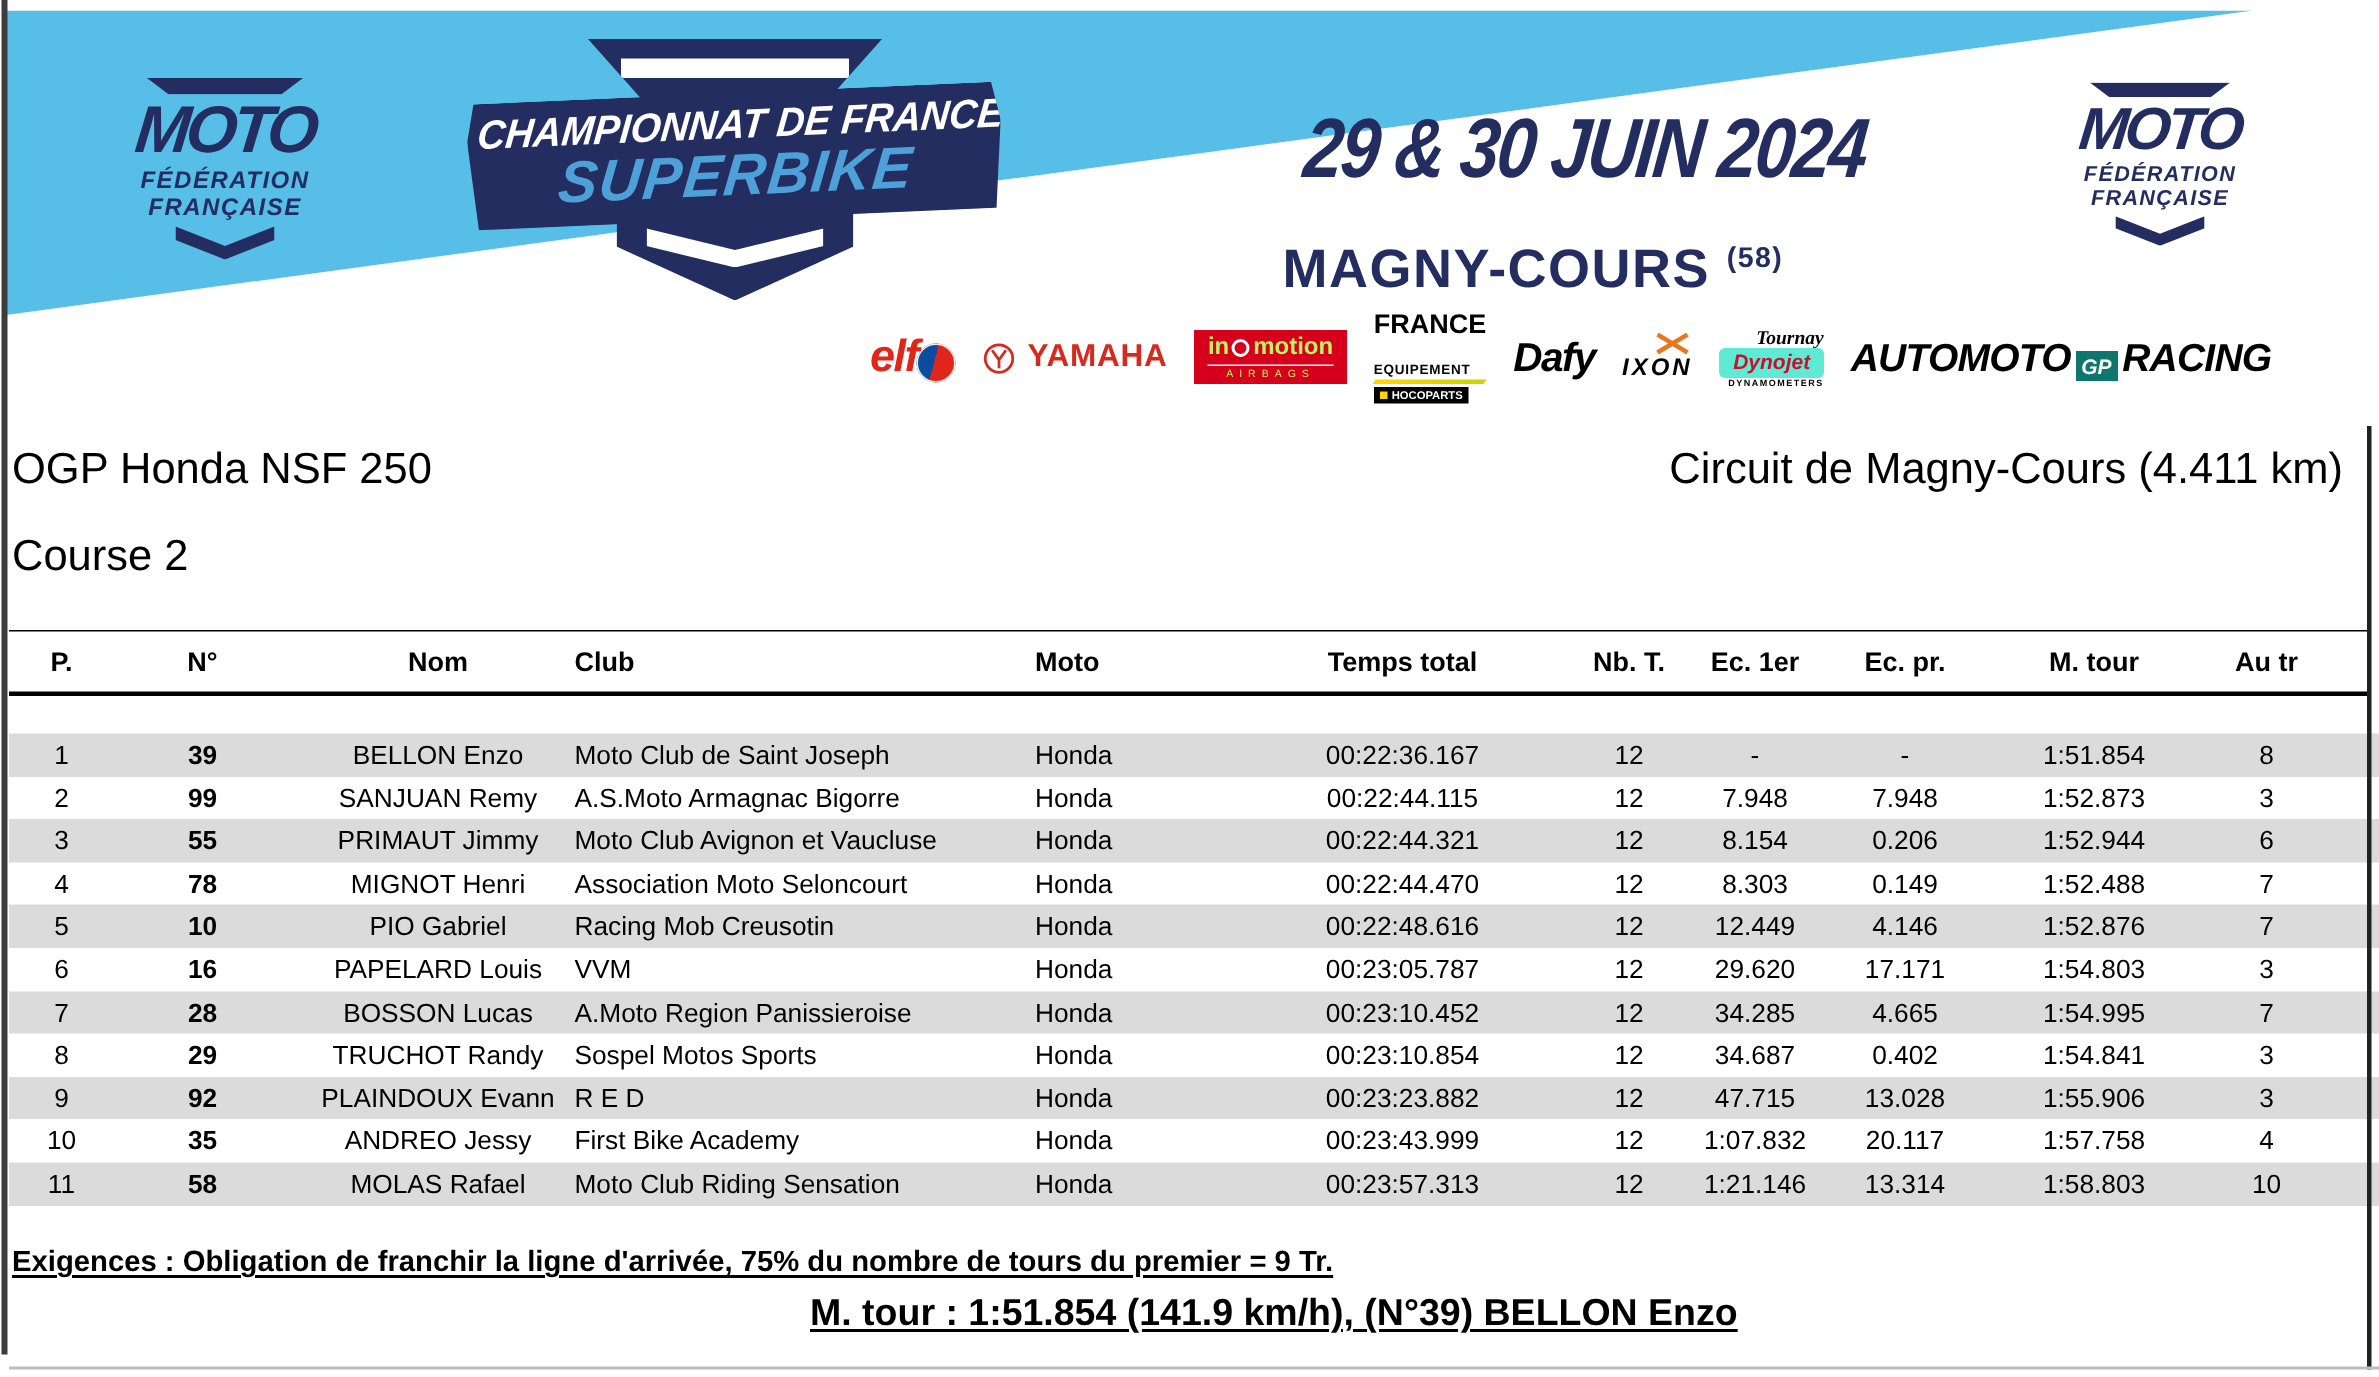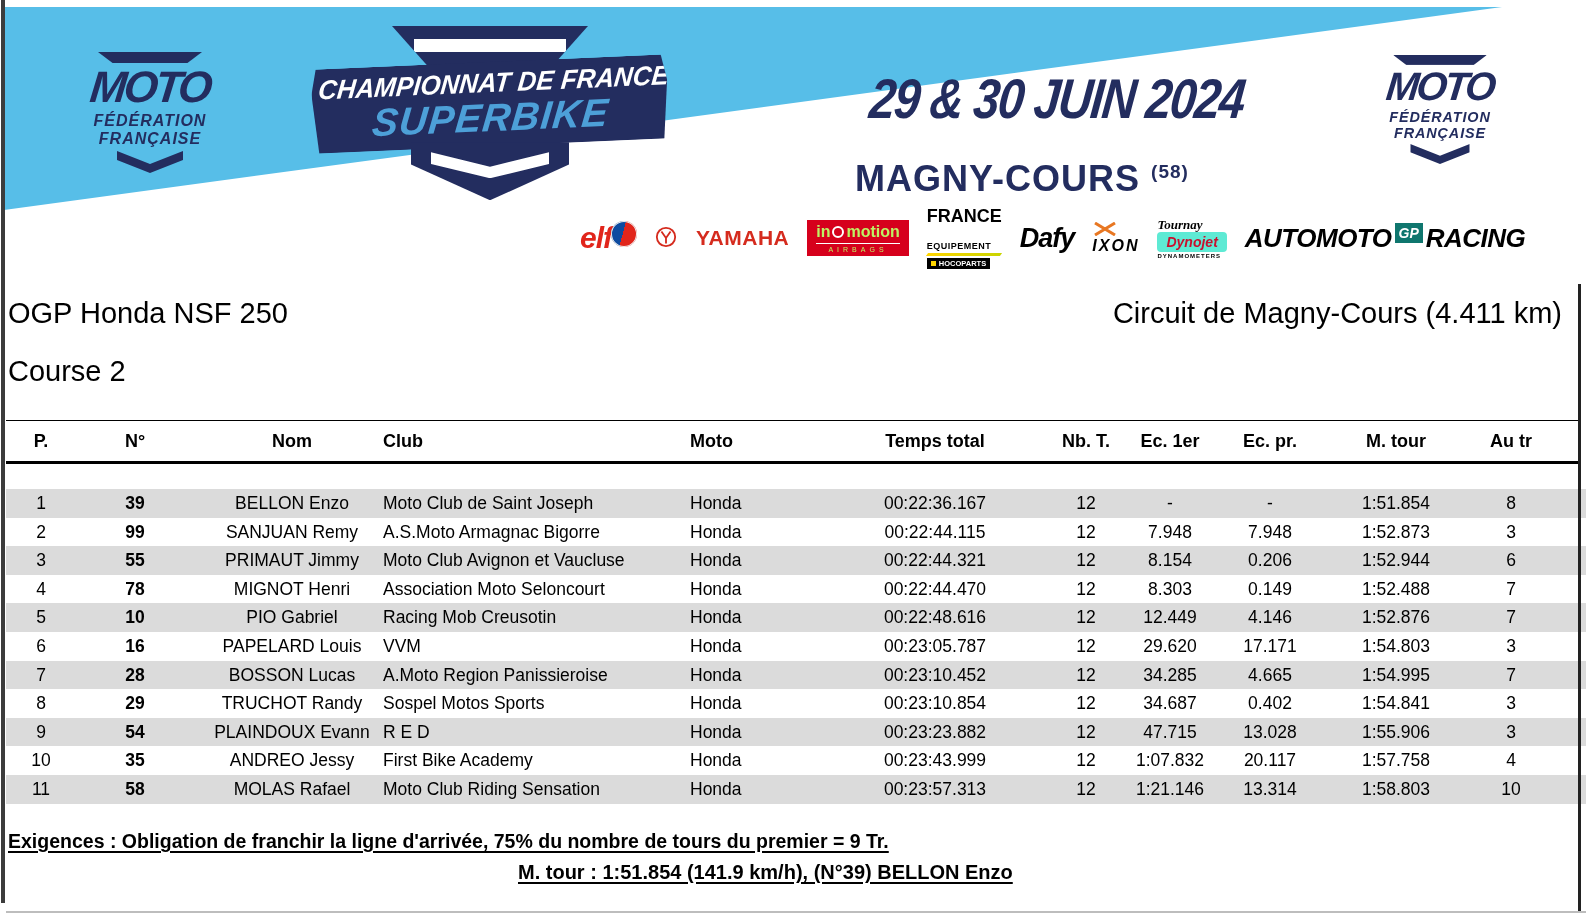--- a/index.html
+++ b/index.html
@@ -41,25 +41,25 @@
   .event-date{position:absolute;left:822px;top:66px;width:470px;text-align:center;
               font-size:56px;font-weight:900;font-style:italic;color:#232D5F;letter-spacing:-2px;
               transform:scaleX(0.84) skewX(-7deg);transform-origin:center;white-space:nowrap;}
   .venue{position:absolute;left:822px;top:158px;width:400px;text-align:center;
          font-size:36px;font-weight:600;color:#232D5F;letter-spacing:1px;white-space:nowrap;}
   .venue sup{font-size:19px;font-weight:600;}
 
   
   .sponsors{position:absolute;left:580px;top:212px;width:810px;height:52px;
             display:flex;align-items:center;gap:18px;}
-  .sp{display:flex;align-items:flex-start;}
+  .sp{display:flex;align-items:flex-end;}
   .elf-text{font-size:30px;font-weight:900;font-style:italic;color:#E1251B;letter-spacing:-1px;}
   .elf-ball{width:26px;height:26px;border-radius:50%;margin-left:-1px;
             background:linear-gradient(105deg,#0D4BA0 46%,#E1251B 46%);box-shadow:inset 0 0 0 1px #eee;}
-  .yam{gap:19px;}
+  .yam{gap:8px;}
   .yam-text{font-size:21px;font-weight:900;color:#D52B1E;letter-spacing:0.5px;}
   .inm{flex-direction:column;background:#D6001C;color:#bef264;padding:4px 9px 3px;line-height:1;}
   .inm-main{display:flex;align-items:center;gap:2px;font-size:16px;font-weight:700;}
   .inm-dot{width:8px;height:8px;border:2px solid #fff;border-radius:50%;display:inline-block;}
   .inm-sub{font-size:7px;letter-spacing:4px;border-top:1px solid #fff;margin-top:3px;padding-top:2px;align-self:stretch;text-align:center;}
   .feq{flex-direction:column;align-items:flex-start;line-height:1;}
   .feq-1{font-weight:900;font-size:18px;}
   .feq-2{font-size:9px;font-weight:700;letter-spacing:0.5px;margin-top:17px;}
   .feq-sw{width:74px;height:3px;background:linear-gradient(90deg,#FFD500,#c9d400);transform:skewX(-35deg);margin:2px 0;}
   .feq-3{background:#000;color:#fff;font-size:7.5px;font-weight:700;padding:2px 4px;display:flex;align-items:center;gap:3px;}
@@ -92,21 +92,21 @@
   .trow.odd{background:#DBDBDB;}
   .cell{text-align:center;overflow:hidden;white-space:nowrap;}
   .c-nom{text-align:center;padding-left:11px;}
   .c-club{text-align:left;padding-left:4px;}
   .c-moto{text-align:left;}
   .tbody .c-num{font-weight:bold;}
 
   
   .req{position:absolute;left:8px;top:830px;font-size:19.5px;font-weight:bold;
        text-decoration:underline;text-decoration-thickness:2px;text-underline-offset:3px;}
-  .mtour{position:absolute;left:518px;top:861px;font-size:20px;font-weight:bold;
+  .mtour{position:absolute;left:540px;top:861px;font-size:25px;font-weight:bold;
          text-decoration:underline;text-decoration-thickness:2px;text-underline-offset:3px;}
 
   
   .edge-left{position:absolute;left:1px;top:0;width:4px;height:903px;background:#3c3c3c;}
   .edge-right{position:absolute;left:1578px;top:284px;width:3px;height:629px;background:#222;}
   .edge-bottom{position:absolute;left:6px;top:911px;width:1580px;height:2px;background:#bdbdbd;}
 </style>
 </head>
 <body>
 
@@ -326,21 +326,21 @@
         <div class="cell c-moto">Honda</div>
         <div class="cell c-temps">00:23:10.854</div>
         <div class="cell c-nbt">12</div>
         <div class="cell c-ec1">34.687</div>
         <div class="cell c-ecpr">0.402</div>
         <div class="cell c-mtour">1:54.841</div>
         <div class="cell c-autr">3</div>
       </div>
       <div class="row trow odd">
         <div class="cell c-p">9</div>
-        <div class="cell c-num">54</div>
+        <div class="cell c-num">92</div>
         <div class="cell c-nom">PLAINDOUX Evann</div>
         <div class="cell c-club">R E D</div>
         <div class="cell c-moto">Honda</div>
         <div class="cell c-temps">00:23:23.882</div>
         <div class="cell c-nbt">12</div>
         <div class="cell c-ec1">47.715</div>
         <div class="cell c-ecpr">13.028</div>
         <div class="cell c-mtour">1:55.906</div>
         <div class="cell c-autr">3</div>
       </div>

